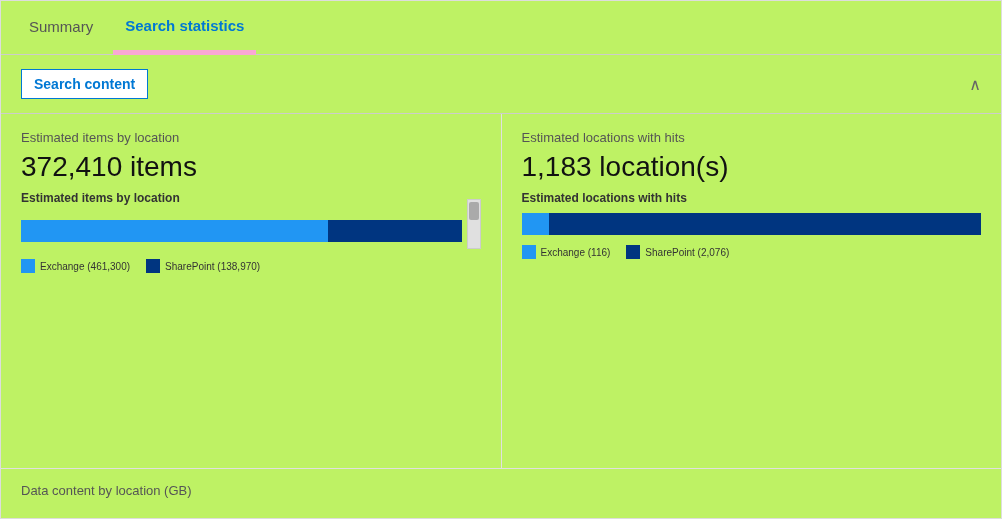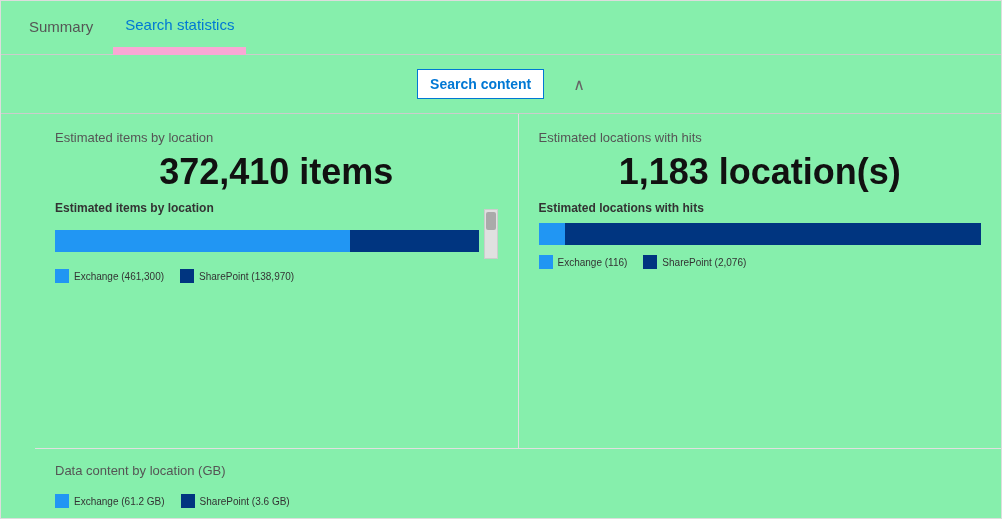--- a/index.html
+++ b/index.html
@@ -7,21 +7,21 @@
       font-family: 'Segoe UI', Arial, sans-serif;
       background: #fff;
       color: #333;
       width: 1002px;
       height: 519px;
       overflow: hidden;
     }
     .container {
       width: 1002px;
       height: 519px;
-      background: #86efac;
+      background: #bef264;
       border: 1px solid #ddd;
       display: flex;
       flex-direction: column;
     }
     
     .tabs {
       display: flex;
       align-items: center;
       border-bottom: 1px solid #ccc;
       padding: 0 16px;
@@ -33,40 +33,40 @@
       height: 54px;
       display: flex;
       align-items: center;
       cursor: pointer;
       font-size: 15px;
       color: #333;
       border-bottom: 3px solid transparent;
       margin-bottom: -1px;
     }
     .tab.active {
-      font-weight: 400;
-      border-bottom: 8px solid #f9a8d4;
+      font-weight: 700;
+      border-bottom: 5px solid #f9a8d4;
       color: #0078d4;
     }
     .tab.inactive {
       font-weight: 400;
       color: #555;
     }
     
     .content {
       flex: 1;
       overflow: hidden;
       display: flex;
       flex-direction: column;
     }
     
     .section-header {
       display: flex;
       align-items: center;
-      justify-content: center;
+      justify-content: space-between;
       padding: 14px 20px;
       border-bottom: 1px solid #ccc;
       gap: 29px;
     }
     .search-content-btn {
       border: 1.5px solid #0078d4;
       color: #0078d4;
       background: #fff;
       padding: 6px 12px;
       font-size: 14px;
@@ -77,21 +77,20 @@
       font-size: 16px;
       color: #666;
       cursor: pointer;
     }
     
     .stats-grid {
       display: flex;
       flex-direction: column;
       flex: 1;
       overflow: hidden;
-      margin-left: 34px;
     }
     .stats-row {
       display: flex;
       flex: 1;
       border-bottom: 1px solid #e0e0e0;
     }
     .stats-cell {
       flex: 1;
       padding: 16px 20px 12px 20px;
       display: flex;
@@ -100,25 +99,24 @@
     }
     .stats-cell:first-child {
       border-right: 1px solid #e0e0e0;
     }
     .stats-label {
       font-size: 13px;
       color: #555;
       margin-bottom: 2px;
     }
     .stats-value {
-      font-size: 36px;
-      font-weight: 700;
+      font-size: 28px;
+      font-weight: 400;
       color: #111;
       margin-bottom: 4px;
-      text-align: center;
     }
     .bar-label {
       font-size: 12px;
       font-weight: 600;
       color: #333;
       margin-bottom: 4px;
     }
     
     .bar-chart-wrapper {
       display: flex;
@@ -251,26 +249,16 @@
           </div>
         </div>
       </div>
 
       <div class="bottom-row">
         <div class="stats-label">Data content by location (GB)</div>
         <div class="bar-chart" style="height:22px; margin-bottom:8px;">
           <div class="bar-segment" style="width: 94.4%; background: #2196f3;"></div>
           <div class="bar-segment" style="width: 5.6%; background: #003580;"></div>
         </div>
-        <div class="legend">
-          <div class="legend-item">
-            <div class="legend-color" style="background:#2196f3;"></div>
-            <span>Exchange (61.2 GB)</span>
-          </div>
-          <div class="legend-item">
-            <div class="legend-color" style="background:#003580;"></div>
-            <span>SharePoint (3.6 GB)</span>
-          </div>
-        </div>
       </div>
     </div>
   </div>
 </div>
 
 </body></html>

